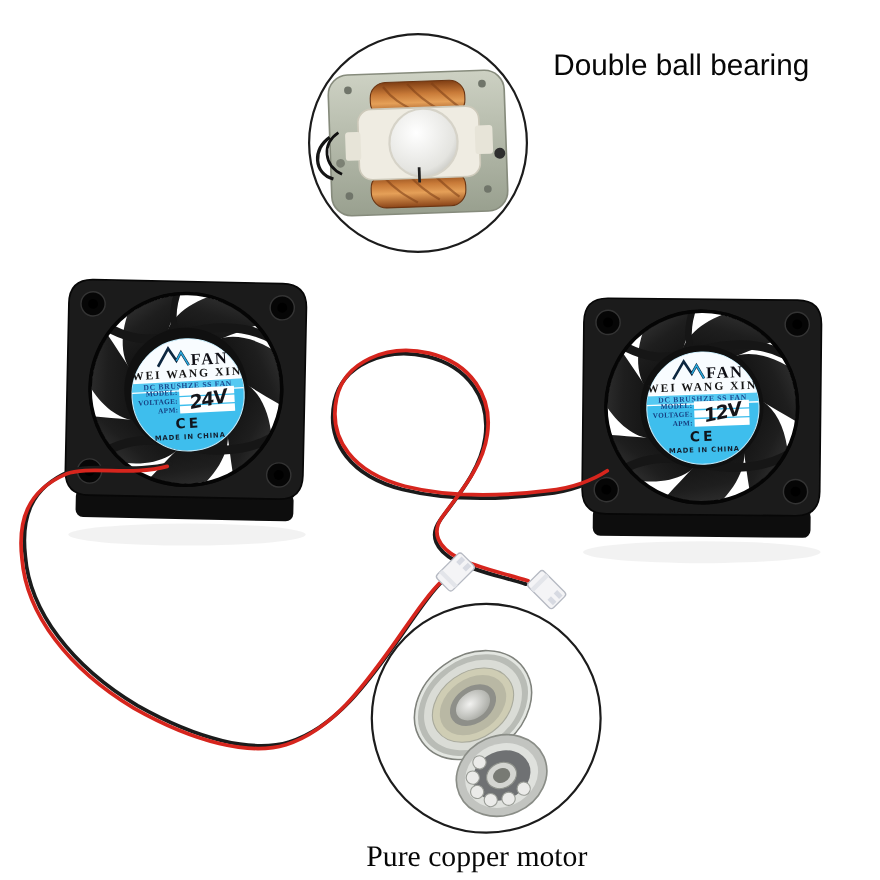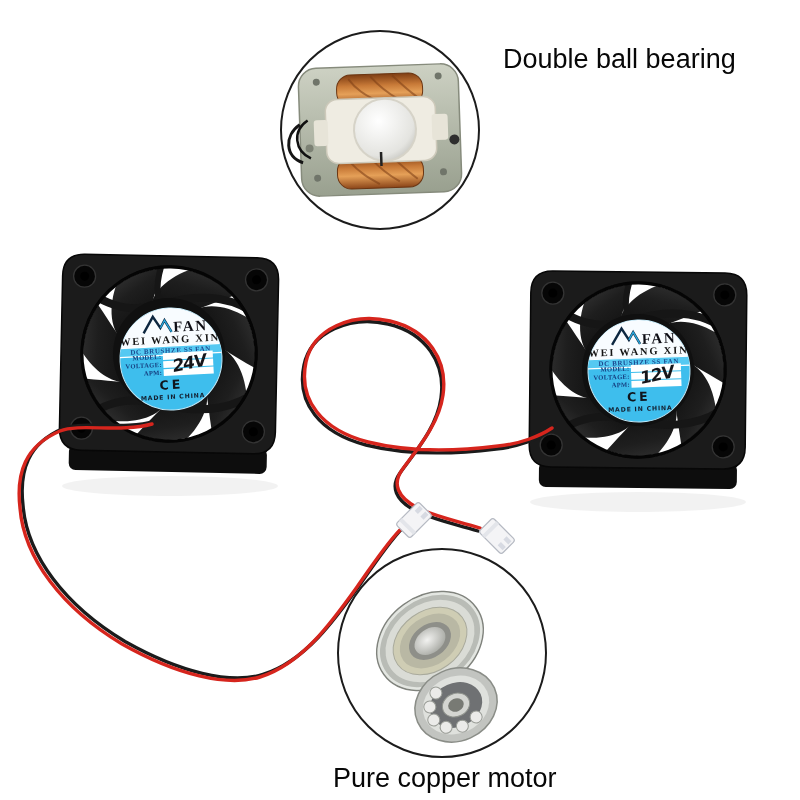--- a/index.html
+++ b/index.html
@@ -2,21 +2,21 @@
 <html><head>
 <meta charset="utf-8">
 <style>
   html,body{margin:0;padding:0;background:#ffffff;}
   .stage{position:relative;width:800px;height:800px;background:#ffffff;overflow:hidden;
          font-family:"Liberation Sans",sans-serif;}
   .stage svg{position:absolute;left:0;top:0;}
   .caption{position:absolute;color:#070707;font-size:27px;font-weight:500;
            letter-spacing:0px;white-space:nowrap;text-align:right;}
   .caption-top{left:503px;top:44px;}
-  .caption-bottom{left:333px;top:763px;}
+  .caption-bottom{left:333px;top:763px;font-family:Liberation Serif, serif;}
 
   
   text{user-select:none;}
   .t-brand{font-family:"Liberation Serif",serif;font-weight:bold;font-size:15px;
            letter-spacing:1.5px;fill:#0d0d14;}
   .t-maker{font-family:"Liberation Serif",serif;font-weight:bold;font-size:10.5px;
            letter-spacing:1.8px;fill:#151515;}
   .t-type{font-family:"Liberation Serif",serif;font-weight:bold;font-size:7px;
           letter-spacing:0.6px;fill:#1c4a90;}
   .t-field{font-family:"Liberation Serif",serif;font-weight:bold;font-size:6.6px;

